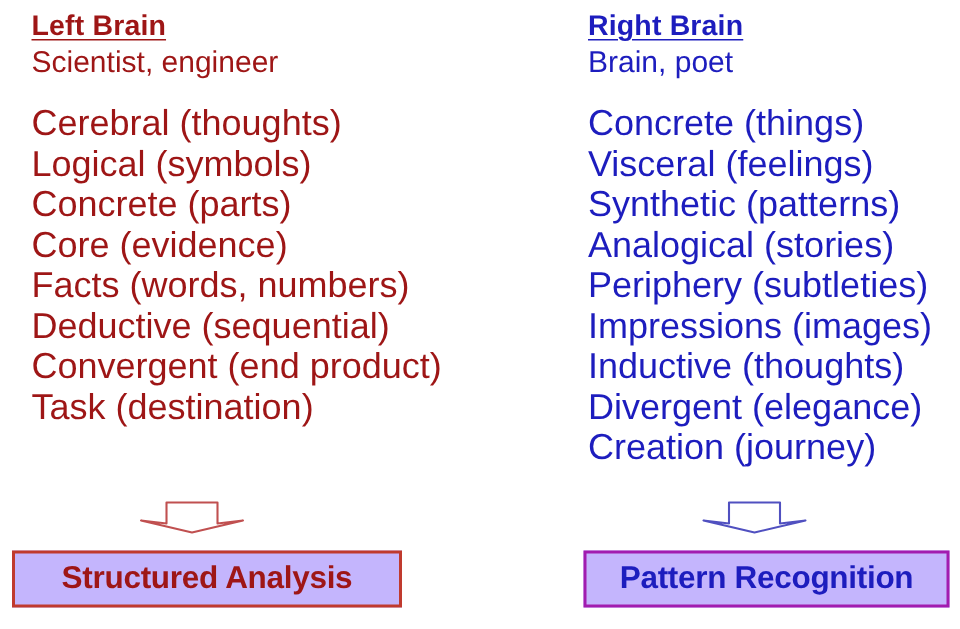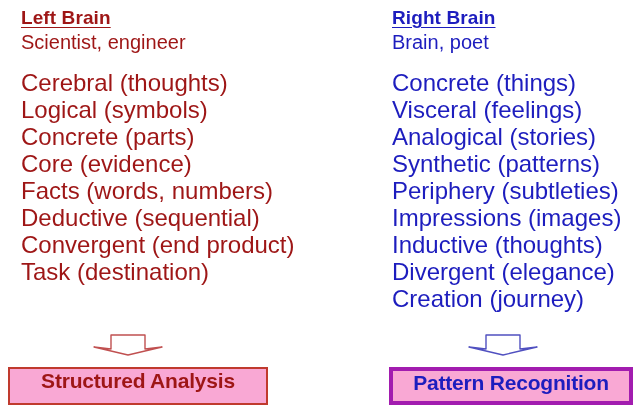--- a/index.html
+++ b/index.html
@@ -62,34 +62,35 @@
     height: 24px;
   }
   #left-arrow  { left: 93px;  top: 333px; }
   #right-arrow { left: 468px; top: 333px; }
 
   
   .result-box {
     position: absolute;
     height: 38px;
     top: 367px;
-    background: #f9a8d4;
+    background: #c4b5fd;
     display: flex;
+    align-items: center;
     justify-content: center;
     box-sizing: border-box;
   }
   #left-result-box {
     left: 8px;
     width: 260px;
     border: 2px solid #C03A2E;
   }
   #right-result-box {
     left: 389px;
     width: 244px;
-    border: 4px solid #a21caf;
+    border: 2px solid #a21caf;
   }
   .result-label {
     font-size: 21px;
     font-weight: bold;
     letter-spacing: -0.2px;
     white-space: nowrap;
   }
 </style>
 </head>
 <body>
@@ -110,22 +111,22 @@
       <li class="left-theme">Task  (destination)</li>
     </ul>
   </div>
 
   <div class="column" id="right-column">
     <div class="col-heading right-theme">Right Brain</div>
     <div class="col-subtitle right-theme">Brain, poet</div>
     <ul class="trait-list">
       <li class="right-theme">Concrete (things)</li>
       <li class="right-theme">Visceral  (feelings)</li>
+      <li class="right-theme">Synthetic  (patterns)</li>
       <li class="right-theme">Analogical  (stories)</li>
-      <li class="right-theme">Synthetic  (patterns)</li>
       <li class="right-theme">Periphery  (subtleties)</li>
       <li class="right-theme">Impressions  (images)</li>
       <li class="right-theme">Inductive  (thoughts)</li>
       <li class="right-theme">Divergent  (elegance)</li>
       <li class="right-theme">Creation  (journey)</li>
     </ul>
   </div>
 
   <svg class="arrow" id="left-arrow" viewBox="0 0 70 24">
     <path d="M 18 2 L 52 2 L 52 16 L 69 14 L 35 22 L 1 14 L 18 16 Z" fill="#FFFFFF" stroke="#C05050" stroke-width="1.4" stroke-linejoin="round" vector-effect="non-scaling-stroke"></path>

